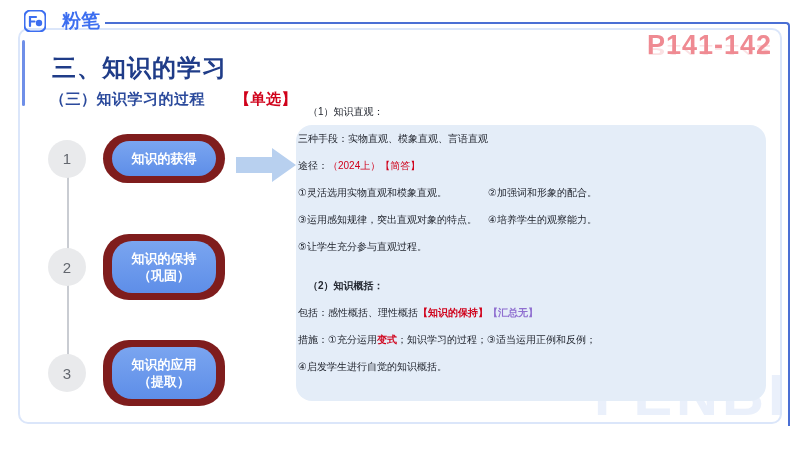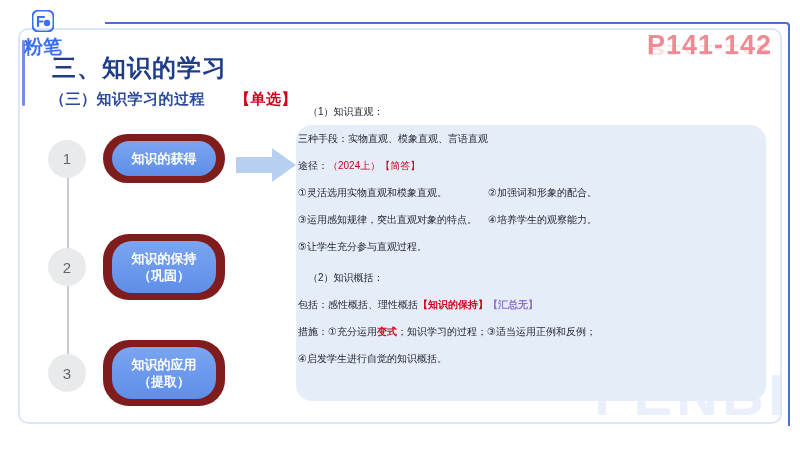--- a/index.html
+++ b/index.html
@@ -58,23 +58,22 @@
     border-radius: 2px;
     z-index: 2;
   }
 
   
   .logo {
     position: absolute;
     left: 24px; top: 10px;
     display: flex;
     align-items: center;
-    gap: 4px;
-    z-index: 5;
-    flex-direction: column;
+    gap: 16px;
+    z-index: 5;
   }
   .logo-mark {
     display: inline-block;
     width: 22px; height: 22px;
   }
   .logo-text {
     font-size: 19px;
     font-weight: 700;
     color: #3c6ef0;
     letter-spacing: 0px;
@@ -203,21 +202,21 @@
     z-index: 6;
     color: #232730;
     font-size: 10px;
     line-height: 27px;
   }
   .c-line { white-space: nowrap; }
   .c-head { padding-left: 10px; }
   .two-col { display: flex; }
   .two-col .col-a { width: 190px; flex: 0 0 190px; }
   .two-col .col-b { flex: 1; }
-  .sp-top { margin-top: 4px; }
+  .sp-top { margin-top: 12px; font-weight: bold; }
   .red { color: #d0021b; }
   .red-b { color: #d0021b; font-weight: 700; }
   .purple { color: #8f6fd0; font-weight: 700; }
 </style>
 </head>
 <body>
 
 <div id="slide">
 
   <div class="watermark">FENBI</div>

